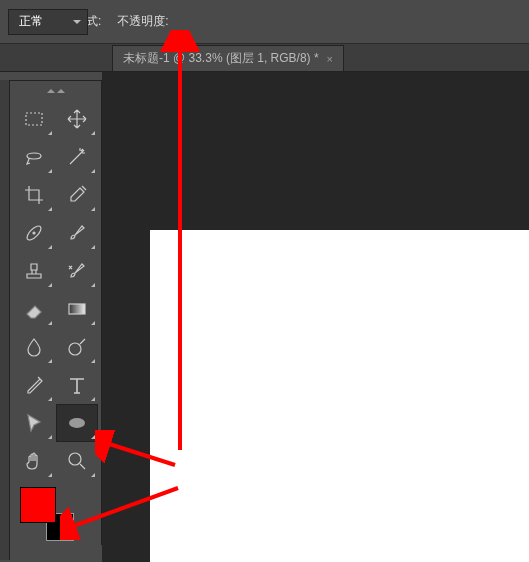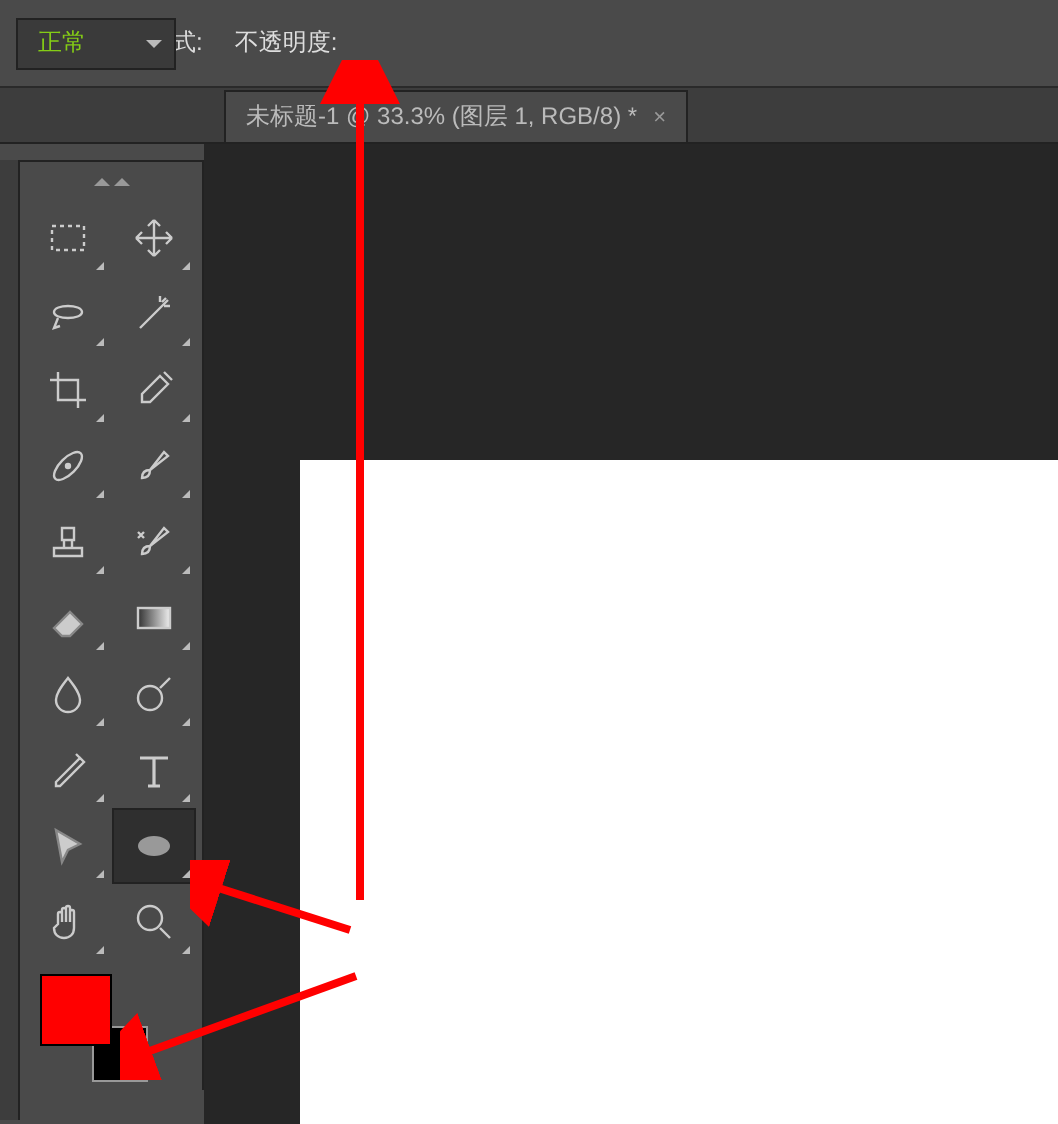--- a/index.html
+++ b/index.html
@@ -49,21 +49,21 @@
   }
   .dropdown {
     background: #3a3a3a;
     border: 1px solid #222;
     height: 26px;
     padding: 0 18px 0 10px;
     display: flex;
     align-items: center;
     position: relative;
     min-width: 80px;
-    color: #84cc16;
+    color: #ffffff;
   }
   .dropdown::after {
     content: '';
     position: absolute;
     right: 6px;
     width: 6px;
     height: 6px;
     display: block;
     background: linear-gradient(#bbb,#bbb) center/6px 1px no-repeat,
                 linear-gradient(#bbb,#bbb) center/1px 6px no-repeat;

